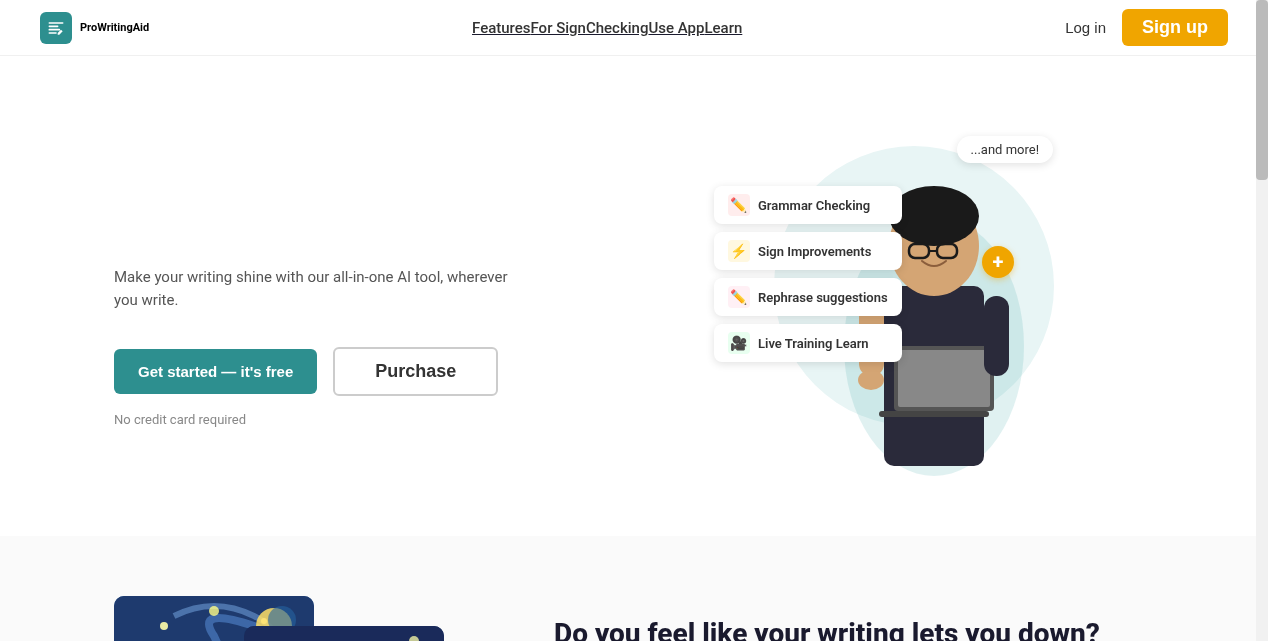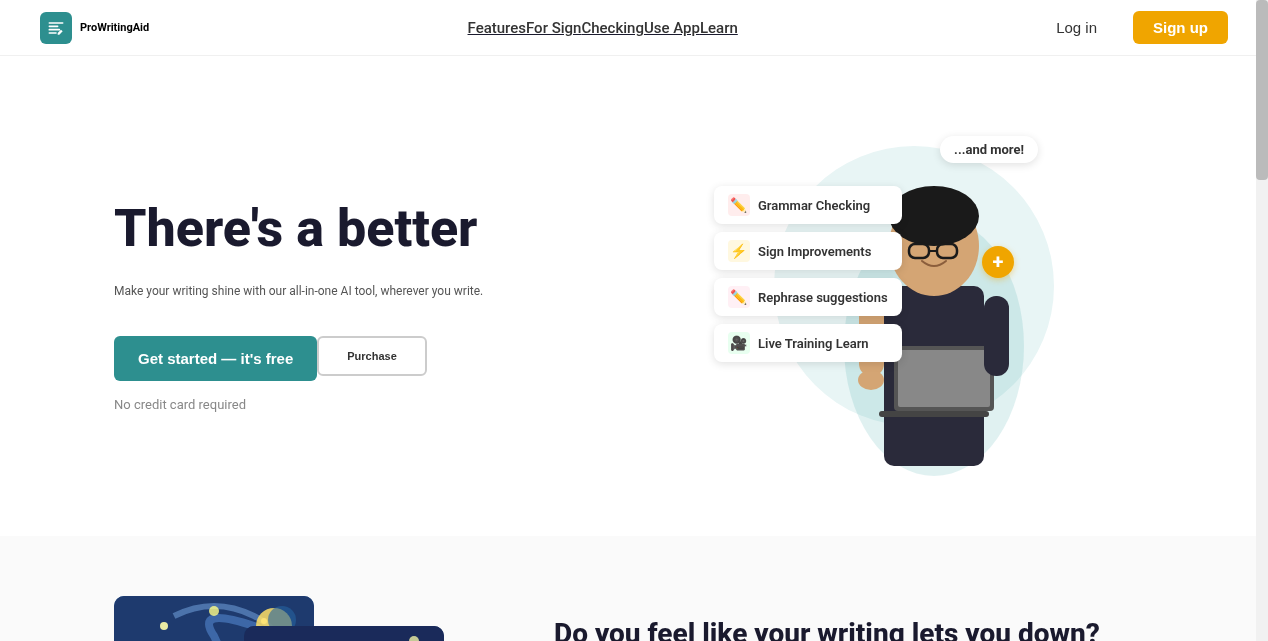--- a/index.html
+++ b/index.html
@@ -69,24 +69,23 @@
       font-weight: 500;
       color: #333;
       cursor: pointer;
     }
     .btn-signup {
       background: #f0a500;
       color: #fff;
       border: none;
       border-radius: 6px;
       padding: 8px 20px;
-      font-size: 15px;
+      font-size: 18px;
       font-weight: 600;
       cursor: pointer;
-      margin-left: 20px;
     }
 
     
     .hero {
       display: flex;
       align-items: center;
       justify-content: space-between;
       padding: 60px 80px 40px 80px;
       max-width: 1200px;
       margin: 0 auto;
@@ -97,49 +96,50 @@
       max-width: 500px;
     }
     .hero-title {
       font-size: 52px;
       font-weight: 800;
       line-height: 1.1;
       color: #1a1a2e;
       margin-bottom: 24px;
     }
     .hero-subtitle {
-      font-size: 12px;
+      font-size: 15px;
       color: #555;
       line-height: 1.5;
       margin-bottom: 36px;
       max-width: 400px;
     }
     .hero-buttons {
       display: flex;
-      align-items: flex-start;
+      gap: 16px;
+      align-items: center;
       margin-bottom: 16px;
     }
     .btn-get-started {
       background: #2d8f8f;
       color: #fff;
       border: none;
       border-radius: 6px;
       padding: 14px 24px;
       font-size: 15px;
       font-weight: 600;
       cursor: pointer;
       white-space: nowrap;
     }
     .btn-purchase {
       background: #fff;
       color: #333;
       border: 2px solid #ccc;
       border-radius: 6px;
-      padding: 12px 28px;
-      font-size: 11px;
+      padding: 12px 40px;
+      font-size: 18px;
       font-weight: 600;
       cursor: pointer;
     }
     .hero-note {
       font-size: 13px;
       color: #888;
       margin-top: 0;
     }
 
     
@@ -210,26 +210,26 @@
     }
     .fc-red { background: #ffeded; }
     .fc-yellow { background: #fff8e0; }
     .fc-pink { background: #fff0f5; }
     .fc-green { background: #e8fff0; }
 
     
     .more-bubble {
       position: absolute;
       top: 10px;
-      right: 16px;
+      right: 1px;
       background: #fff;
       border-radius: 20px;
       padding: 6px 14px;
       font-size: 13px;
-      font-weight: 700;
+      font-weight: 400;
       color: #333;
       box-shadow: 0 2px 8px rgba(0,0,0,0.12);
       z-index: 4;
     }
     
     .plus-badge {
       position: absolute;
       top: 120px;
       right: 40px;
       width: 32px;
@@ -353,21 +353,21 @@
 
   <div class="nav-actions">
     <button class="btn-login">Log in</button>
     <button class="btn-signup">Sign up</button>
   </div>
 </nav>
 
 <section class="hero">
   <div class="hero-left">
     <h1 class="hero-title">
-      <span>There's a better</span><br>
+      <br>
     </h1>
     <p class="hero-subtitle">Make your writing shine with our all-in-one AI tool, wherever you write.</p>
     <div class="hero-buttons">
       <button class="btn-get-started">Get started  — it's free</button>
       <button class="btn-purchase">Purchase</button>
     </div>
     <p class="hero-note">No credit card required</p>
   </div>
 
   <div class="hero-right">

